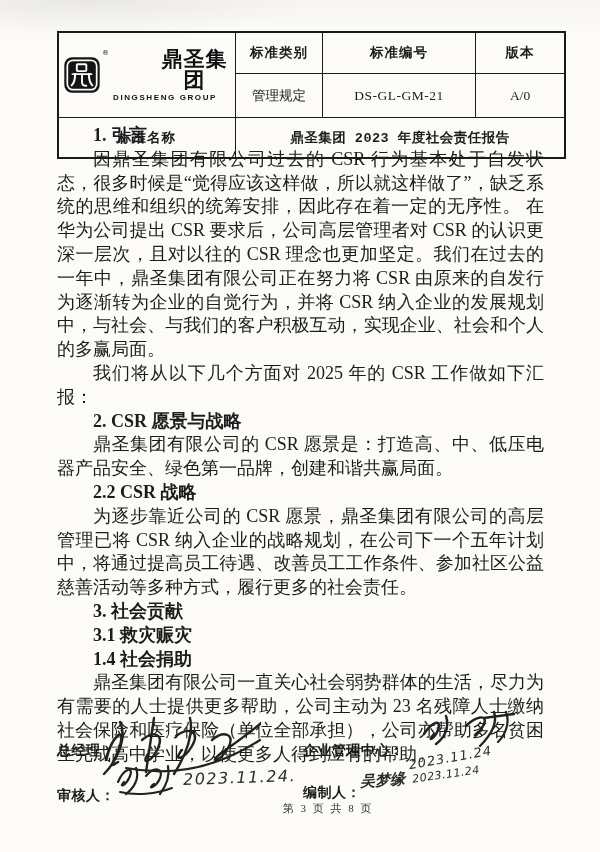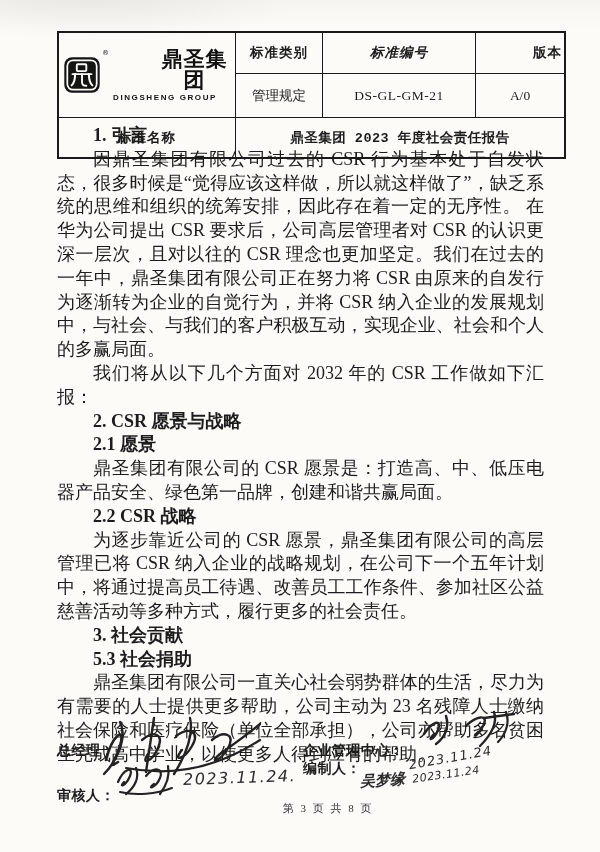--- a/index.html
+++ b/index.html
@@ -28,22 +28,22 @@
     border-collapse: collapse; table-layout: fixed;
   }
   .doc-table td {
     border: 1.5px solid #1a1a1a;
     text-align: center; vertical-align: middle;
     font-size: 13.5px; padding: 8px 2px;
   }
   .doc-table { border: 2px solid #1a1a1a; }
   td.logo-cell { width: 168px; padding: 3px 4px; }
   td.col-cat { width: 82px; }
-  td.col-num { width: 148px; font-style: italic; }
-  td.col-ver { width: 84px; text-align: right; }
+  td.col-num { width: 148px; }
+  td.col-ver { width: 84px; }
   tr.r1 td { height: 24px; }
   tr.r2 td { height: 27px; }
   tr.r3 td { height: 23px; }
   .head-label { font-weight: 600; letter-spacing: 1px; }
   .std-number { font-size: 13.5px; letter-spacing: 0.5px; }
   .doc-title-value { font-weight: bold; font-size: 14px; letter-spacing: 0.5px; font-family: Liberation Mono, monospace; }
 
   
   .logo-wrap { display: flex; align-items: center; justify-content: center; gap: 4px; }
   .logo-emblem { width: 38px; height: 38px; flex: 0 0 auto; }
@@ -123,28 +123,28 @@
     <tr class="r3">
       <td class="head-label">标准名称</td>
       <td colspan="3" class="doc-title-value">鼎圣集团 2023 年度社会责任报告</td>
     </tr>
   </tbody>
     </table>
 
   <div class="body-text">
     <div class="tblock heading">1. 引言</div>
     <div class="tblock para">因鼎圣集团有限公司过去的 CSR 行为基本处于自发状态，很多时候是“觉得应该这样做，所以就这样做了”，缺乏系统的思维和组织的统筹安排，因此存在着一定的无序性。 在华为公司提出 CSR 要求后，公司高层管理者对 CSR 的认识更深一层次，且对以往的 CSR 理念也更加坚定。我们在过去的一年中，鼎圣集团有限公司正在努力将 CSR 由原来的自发行为逐渐转为企业的自觉行为，并将 CSR 纳入企业的发展规划中，与社会、与我们的客户积极互动，实现企业、社会和个人的多赢局面。</div>
-    <div class="tblock para">我们将从以下几个方面对 2032 年的 CSR 工作做如下汇报：</div>
+    <div class="tblock para">我们将从以下几个方面对 2025 年的 CSR 工作做如下汇报：</div>
     <div class="tblock heading">2. CSR 愿景与战略</div>
-    <div class="tblock heading">2.1 愿景</div>
     <div class="tblock para">鼎圣集团有限公司的 CSR 愿景是：打造高、中、低压电器产品安全、绿色第一品牌，创建和谐共赢局面。</div>
     <div class="tblock heading">2.2 CSR 战略</div>
     <div class="tblock para">为逐步靠近公司的 CSR 愿景，鼎圣集团有限公司的高层管理已将 CSR 纳入企业的战略规划，在公司下一个五年计划中，将通过提高员工待遇、改善员工工作条件、参加社区公益慈善活动等多种方式，履行更多的社会责任。</div>
     <div class="tblock heading">3. 社会贡献</div>
-    <div class="tblock heading">5.3 社会捐助</div>
+    <div class="tblock heading">3.1 救灾赈灾</div>
+    <div class="tblock heading">1.4 社会捐助</div>
     <div class="tblock para">鼎圣集团有限公司一直关心社会弱势群体的生活，尽力为有需要的人士提供更多帮助，公司主动为 23 名残障人士缴纳社会保险和医疗保险（单位全部承担），公司亦帮助多名贫困生完成高中学业，以使更多人得到应有的帮助。</div>
   </div>
 
   <div>
 
     <span class="sig-label" style="left:57px; top:742px;">总经理：</span>
     <svg class="sig-svg" style="left:96px; top:712px;" width="168" height="64" viewBox="0 0 168 64">
       <path d="M10,48 C16,24 30,12 24,34 C20,48 10,58 22,50" stroke-width="2.6"></path>
       <path d="M24,10 C32,26 20,50 8,62" stroke-width="2.4"></path>
       <path d="M46,28 C58,18 68,22 62,36 C56,50 44,54 52,42" stroke-width="2.4"></path>
@@ -169,20 +169,20 @@
     <svg class="sig-svg" style="left:418px; top:706px;" width="104" height="42" viewBox="0 0 104 42">
       <path d="M6,28 C14,16 24,12 20,24 C16,34 8,36 16,28" stroke-width="2.4"></path>
       <path d="M28,10 C32,22 26,32 18,38" stroke-width="2.4"></path>
       <path d="M48,20 C58,10 70,8 66,18 C62,28 52,34 60,26" stroke-width="2.4"></path>
       <path d="M76,6 C80,18 72,30 62,40" stroke-width="2.4"></path>
       <path d="M66,12 L96,8" stroke-width="2.4"></path>
       <path d="M88,6 C92,16 88,28 80,36" stroke-width="2.2"></path>
     </svg>
     <span class="hand hand-date-mc" style="left:408px; top:750px;">2023.11.24</span>
 
-    <span class="sig-label" style="left:303px; top:760px;">编制人：</span>
+    <span class="sig-label" style="left:303px; top:784px;">编制人：</span>
     <span class="hand hand-name-comp" style="left:360px; top:771px;">吴梦缘</span>
     <span class="hand hand-date-comp" style="left:412px; top:768px;">2023.11.24</span>
   </div>
 
   <div class="page-footer">第 3 页 共 8 页</div>
 
 </div>
 
 </body></html>

